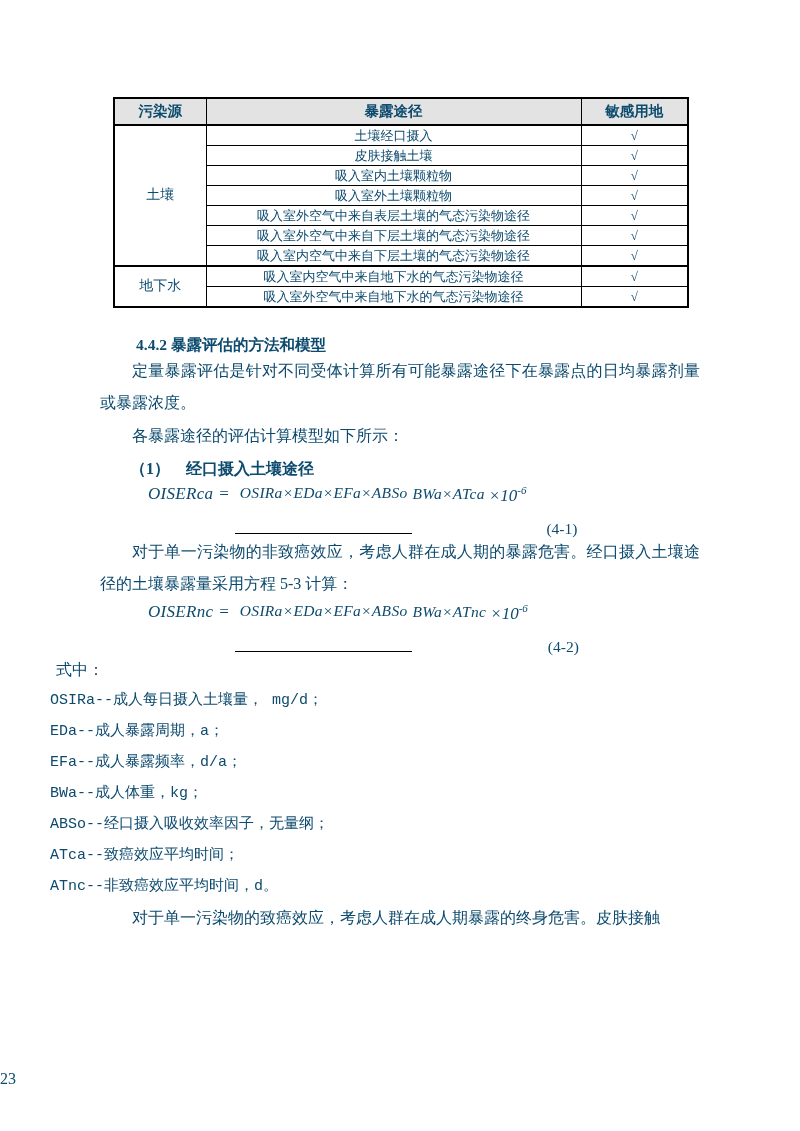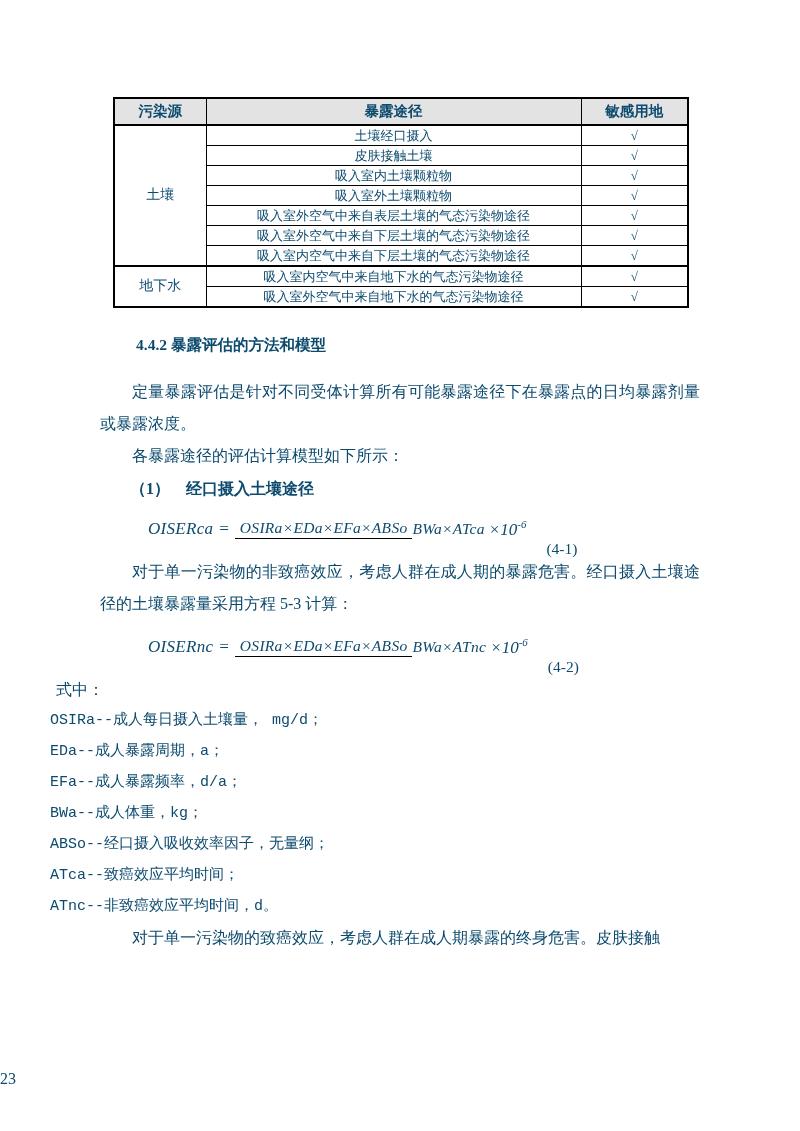--- a/index.html
+++ b/index.html
@@ -50,34 +50,33 @@
     font-weight: bold;
     line-height: 22px;
   }
   .para {
     margin: 0 100px;
     font-size: 16px;
     line-height: 32px;
     text-indent: 32px;
     text-align: justify;
   }
-  .para.first { margin-top: 20px; }
+  .para.first { margin-top: 0; font-family: Liberation Mono, monospace; }
   .h-sub {
     margin: 4px 100px 0 130px;
     font-size: 16px;
     font-weight: bold;
     line-height: 26px;
   }
   .h-sub .sub-title { margin-left: 16px; }
   
   .formula {
     margin: 2px 100px 2px 148px;
     height: 50px;
     display: flex;
-    align-items: center;
     font-size: 17px;
     font-style: italic;
   }
   .formula .lhs { letter-spacing: 0.3px; }
   .formula .eq { margin: 0 5px; }
   .frac {
     display: inline-flex;
     flex-direction: row;
     text-align: center;
     font-size: 15.5px;

